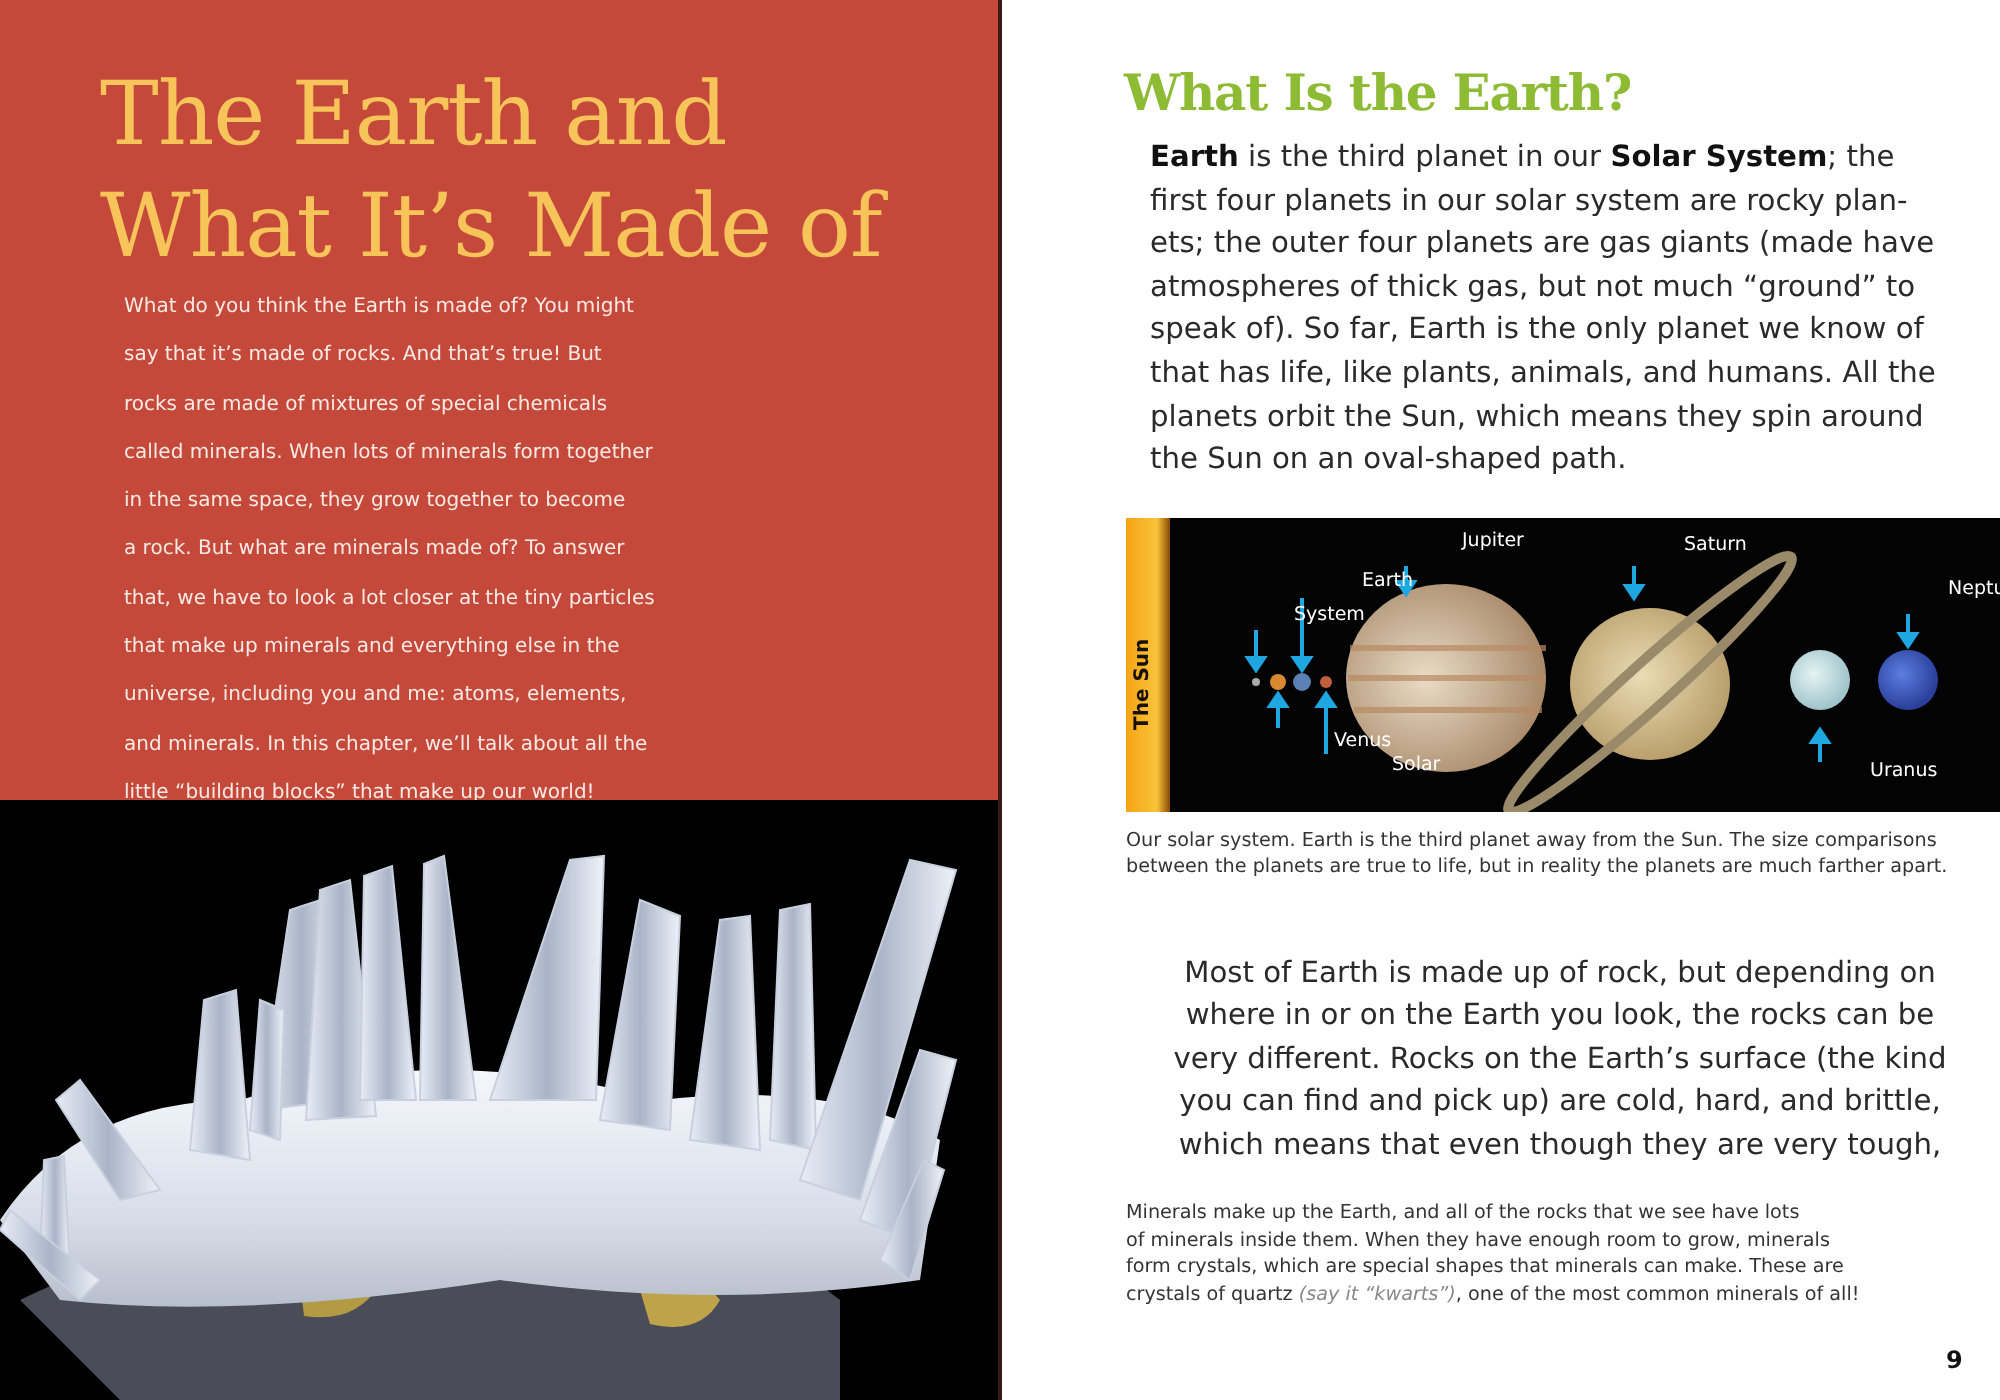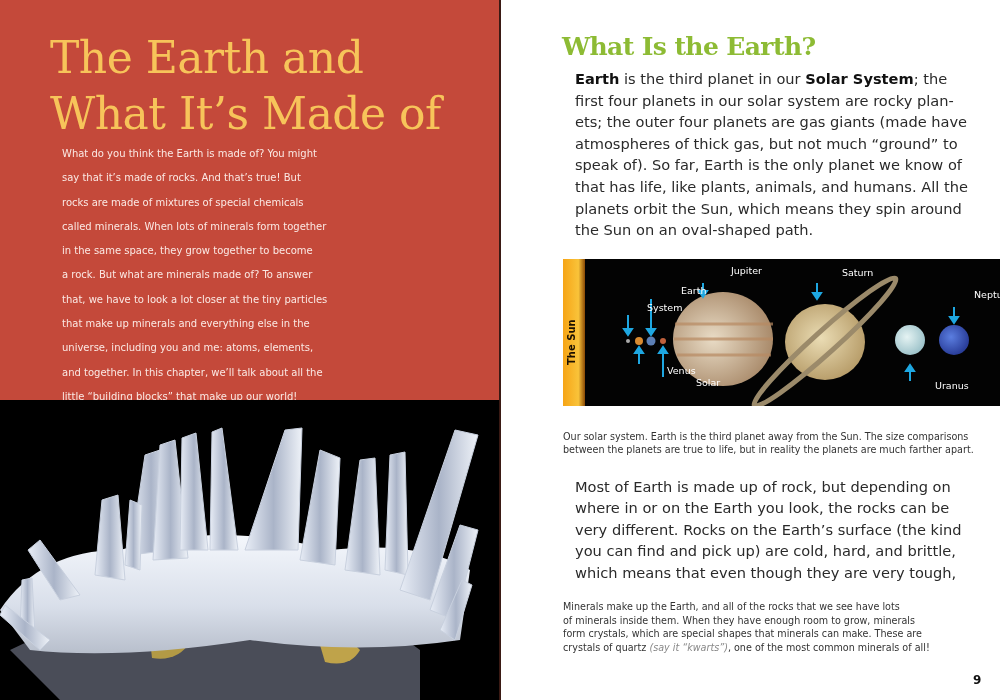--- a/index.html
+++ b/index.html
@@ -31,34 +31,34 @@
     font-family: "DejaVu Serif", serif; font-weight: bold; color: #8dbb34;
     font-size: 25px; letter-spacing: -0.6px;
   }
   .body-text {
     position: absolute; left: 74px; width: 410px;
     color: #2a2a2a; font-size: 14.6px; line-height: 21.6px;
   }
   .body-text p { white-space: nowrap; }
   .body-text b { color: #111; }
   .p1 { top: 68px; }
-  .p2 { top: 476px; line-height: 21.4px; }
+  .p2 { top: 476px; line-height: 21.4px; text-align: center; }
 
   .solar-banner { position: absolute; left: 62px; top: 259px; width: 438px; height: 147px; background: #030303; overflow: hidden; }
   .solar-banner svg { position: absolute; left: 0; top: 0; }
   .sun-label {
     position: absolute; left: 3px; top: 48px; width: 18px; height: 70px;
     color: #1a1000; font-size: 10px; font-weight: bold;
     writing-mode: vertical-rl; transform: rotate(180deg); text-align: center;
   }
   .planet-label { position: absolute; color: #fff; font-size: 9.5px; white-space: nowrap; padding-left: 42px; }
 
   .caption {
     position: absolute; left: 62px; top: 414px; width: 430px;
-    color: #333; font-size: 9.6px; line-height: 13px; margin-top: 16px;
+    color: #333; font-size: 9.6px; line-height: 13px;
   }
   .caption p, .photo-caption p { white-space: nowrap; }
   .photo-caption {
     position: absolute; left: 62px; top: 600px; width: 430px;
     color: #333; font-size: 9.6px; line-height: 13.5px;
   }
   .photo-caption i { color: #888; }
   .page-num-right { position: absolute; left: 472px; top: 673px; color: #111; font-size: 12px; font-weight: bold; }
 </style>
 </head>
@@ -73,21 +73,21 @@
     <div class="intro-text">
       <p>What do you think the Earth is made of? You might</p>
       <p>say that it’s made of rocks. And that’s true! But</p>
       <p>rocks are made of mixtures of special chemicals</p>
       <p>called minerals. When lots of minerals form together</p>
       <p>in the same space, they grow together to become</p>
       <p>a rock. But what are minerals made of? To answer</p>
       <p>that, we have to look a lot closer at the tiny particles</p>
       <p>that make up minerals and everything else in the</p>
       <p>universe, including you and me: atoms, elements,</p>
-      <p>and together. In this chapter, we’ll talk about all the</p>
+      <p>and minerals. In this chapter, we’ll talk about all the</p>
       <p>little “building blocks” that make up our world!</p>
     </div>
   </div>
 
   <div class="crystal-photo">
     <svg width="499" height="300" viewBox="0 0 499 300">
       <defs>
         <linearGradient id="cg" x1="0" y1="0" x2="0" y2="1">
           <stop offset="0" stop-color="#f4f7fc"></stop>
           <stop offset="0.6" stop-color="#d9dfea"></stop>

